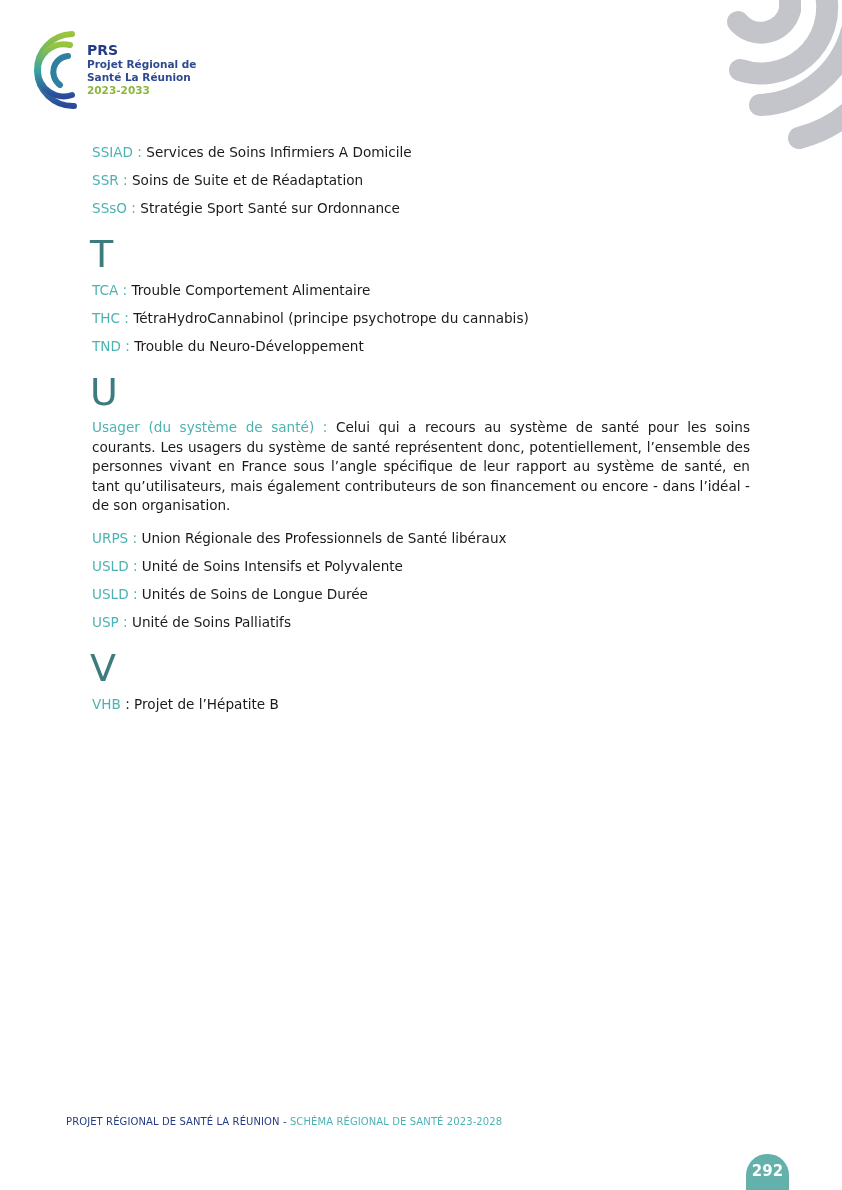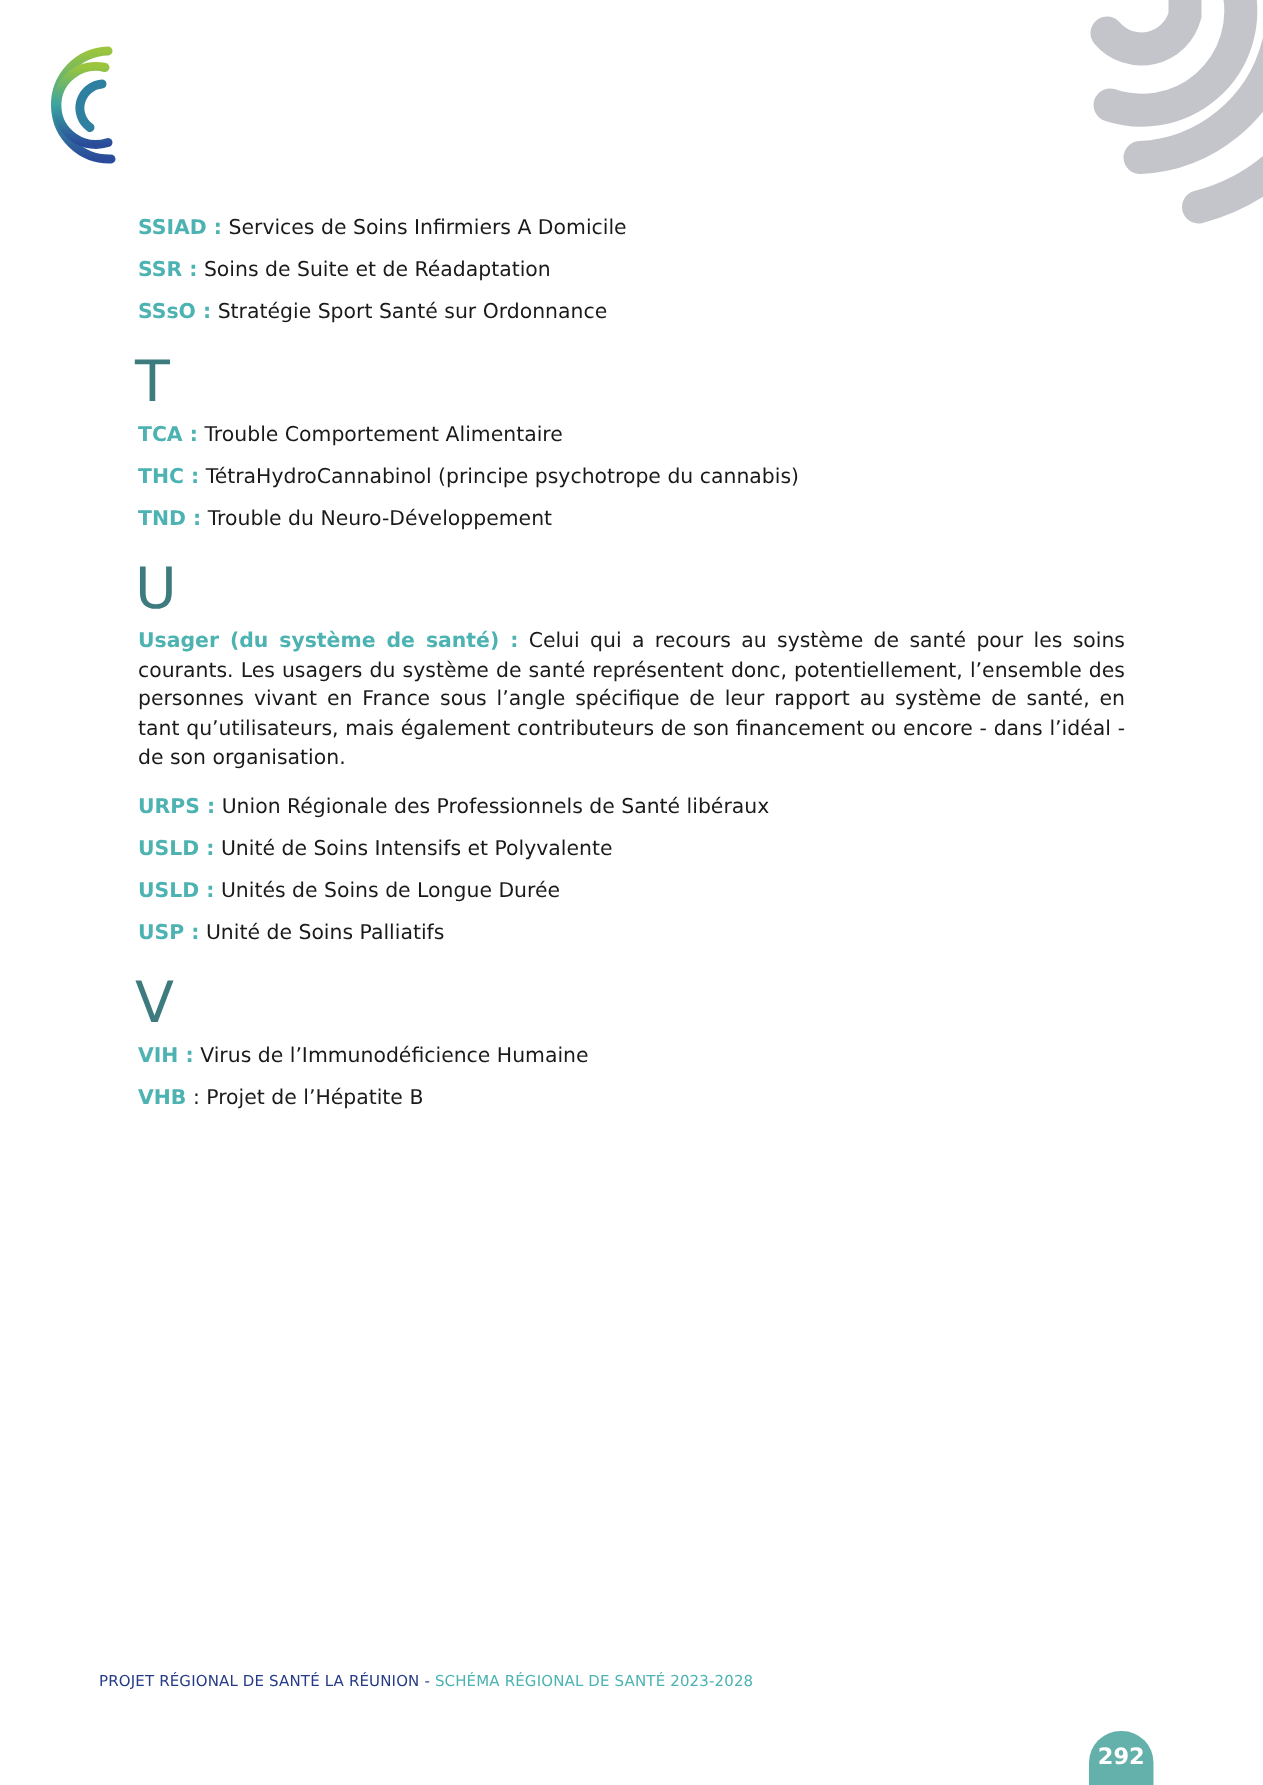--- a/index.html
+++ b/index.html
@@ -7,49 +7,55 @@
            font-family: "DejaVu Sans", sans-serif; color: #1a1a1a; }
     .logo { position: absolute; left: 24px; top: 28px; width: 180px; height: 84px; }
     .logo svg.mark { position: absolute; left: 0; top: 0; }
     .logo .txt { position: absolute; left: 63px; top: 14px; line-height: 13px; }
     .logo .prs { font-weight: bold; font-size: 14px; color: #253b86; line-height: 16px; }
     .logo .l2, .logo .l3 { font-weight: bold; font-size: 10.5px; color: #2e4a8f; }
     .logo .yr { font-weight: bold; font-size: 10.5px; color: #8cb73a; }
     .deco { position: absolute; right: 0; top: 0; }
     .content { position: absolute; left: 92px; top: 142px; width: 658px; }
     .entry { font-size: 13.6px; line-height: 20px; margin: 0 0 8px 0; }
-    .abbr { color: #4db3b2; font-weight: bold; }
+    .abbr { color: #4db3b2; font-weight: normal; }
     .colon-plain { color: #1a1a1a; }
     .letter { font-size: 38px; font-weight: normal; color: #3e7b7e; line-height: 44px;
               margin: 14px 0 4px -2px; font-family: "DejaVu Sans", sans-serif; }
     .para { text-align: justify; line-height: 19.5px; margin-bottom: 12px; }
     .footer { position: absolute; left: 66px; top: 1116px; font-size: 10px; font-weight: normal;
               letter-spacing: 0.1px; }
     .footer .f1 { color: #253b86; }
     .footer .f2 { color: #4db3b2; }
-    .pagenum { position: absolute; left: 726px; top: 1154px; width: 43px; height: 36px;
+    .pagenum { position: absolute; left: 746px; top: 1154px; width: 43px; height: 36px;
                background: #63b1aa; border-radius: 21px 21px 0 0; color: #ffffff;
                font-weight: bold; font-size: 15px; text-align: center; line-height: 34px; }
   </style>
 </head>
 <body>
 
 <div class="logo">
   <svg class="mark" width="62" height="84" viewBox="0 0 62 84">
     <defs>
       <linearGradient id="g1" x1="0" y1="0" x2="0" y2="1">
         <stop offset="0" stop-color="#9bc53d"></stop>
         <stop offset="0.5" stop-color="#3aa3a0"></stop>
         <stop offset="1" stop-color="#2a4a9a"></stop>
       </linearGradient>
     </defs>
     <path d="M48 6 A36 36 0 1 0 50 78" fill="none" stroke="url(#g1)" stroke-width="6" stroke-linecap="round"></path>
     <path d="M46 17 A26 26 0 1 0 48 67" fill="none" stroke="url(#g1)" stroke-width="6" stroke-linecap="round"></path>
     <path d="M44 28 A16 16 0 0 0 36 57" fill="none" stroke="#2f7fa0" stroke-width="6" stroke-linecap="round"></path>
   </svg>
+  <div class="txt">
+    <div class="prs">PRS</div>
+    <div class="l2">Projet Régional de</div>
+    <div class="l3">Santé La Réunion</div>
+    <div class="yr">2023-2033</div>
+  </div>
 </div>
 
 <svg class="deco" width="140" height="160" viewBox="0 0 140 160">
   <g fill="none" stroke="#c4c5cb" stroke-linecap="round">
     <path d="M36 22 A30 30 0 0 0 88 10 L88 -10" stroke-width="22"></path>
     <path d="M38 70 A66 66 0 0 0 124 -5" stroke-width="22"></path>
     <path d="M58 105 A100 100 0 0 0 150 30" stroke-width="22"></path>
     <path d="M97 138 A130 130 0 0 0 160 100" stroke-width="22"></path>
   </g>
 </svg>
@@ -96,23 +102,20 @@
       <span class="abbr">USLD :</span><span> Unités de Soins de Longue Durée</span>
     </div>
     <div class="entry">
       <span class="abbr">USP :</span><span> Unité de Soins Palliatifs</span>
     </div>
   </div>
 
   <div>
     <div class="letter">V</div>
     <div class="entry">
-      <span class="abbr">VIH :</span><span> Virus de l’Immunodéficience Humaine</span>
-    </div>
-    <div class="entry">
       <span class="abbr">VHB</span><span class="colon-plain"> :</span><span> Projet de l’Hépatite B</span>
     </div>
   </div>
 </div>
 
 <div class="footer">
   <span class="f1">PROJET RÉGIONAL DE SANTÉ LA RÉUNION - </span><span class="f2">SCHÉMA RÉGIONAL DE SANTÉ 2023-2028</span>
 </div>
 <div class="pagenum">292</div>
 

